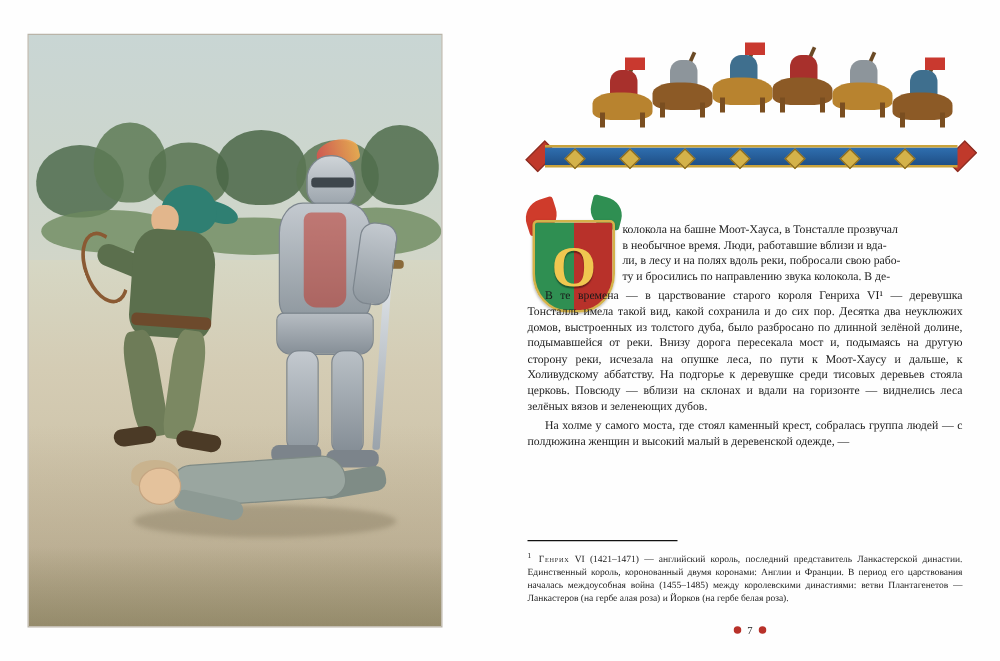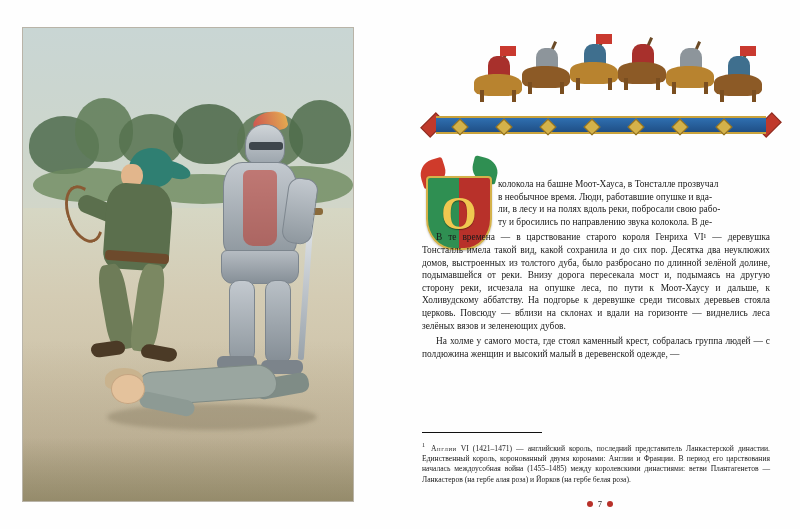--- a/index.html
+++ b/index.html
@@ -445,31 +445,31 @@
     <div class="dropcap-shield">
       <div class="shield-leaf-l"></div>
       <div class="shield-leaf-r"></div>
       <div class="shield-body"></div>
       <div class="shield-letter">О</div>
     </div>
 
     <div class="col">
       <div class="p-indented-block">
         <p class="body">колокола на башне Моот-Хауса, в Тонсталле прозвучал</p>
-        <p class="body">в необычное время. Люди, работавшие опушке и вда-</p>
+        <p class="body">в необычное время. Люди, работавшие вблизи и вда-</p>
         <p class="body">ли, в лесу и на полях вдоль реки, побросали свою рабо-</p>
         <p class="body">ту и бросились по направлению звука колокола. В де-</p>
       </div>
       <p class="body ind" style="margin-top:3px;">В те времена — в царствование старого короля Генриха VI¹ — деревушка Тонсталль имела такой вид, какой сохранила и до сих пор. Десятка два неуклюжих домов, выстроенных из толстого дуба, было разбросано по длинной зелёной долине, подымавшейся от реки. Внизу дорога пересекала мост и, подымаясь на другую сторону реки, исчезала на опушке леса, по пути к Моот-Хаусу и дальше, к Холивудскому аббатству. На подгорье к деревушке среди тисовых деревьев стояла церковь. Повсюду — вблизи на склонах и вдали на горизонте — виднелись леса зелёных вязов и зеленеющих дубов.</p>
       <p class="body ind" style="margin-top:3px;">На холме у самого моста, где стоял каменный крест, собралась группа людей — с полдюжина женщин и высокий малый в деревенской одежде, —</p>
     </div>
 
     <div class="footnote-rule"></div>
     <div class="footnote">
-      <span class="fn-marker">1</span><span class="fn-smallcaps">Англии</span>
+      <span class="fn-marker">1</span><span class="fn-smallcaps">Генрих</span>
       <span>VI (1421–1471) — английский король, последний представитель Ланкастерской династии. Единственный король, коронованный двумя коронами: Англии и Франции. В период его царствования началась междоусобная война (1455–1485) между королевскими династиями: ветви Плантагенетов — Ланкастеров (на гербе алая роза) и Йорков (на гербе белая роза).</span>
     </div>
 
     <div class="page-number">
       <span class="pn-dot"></span><span class="pn-num">7</span><span class="pn-dot"></span>
     </div>
 
   </div>
 </div>
 

